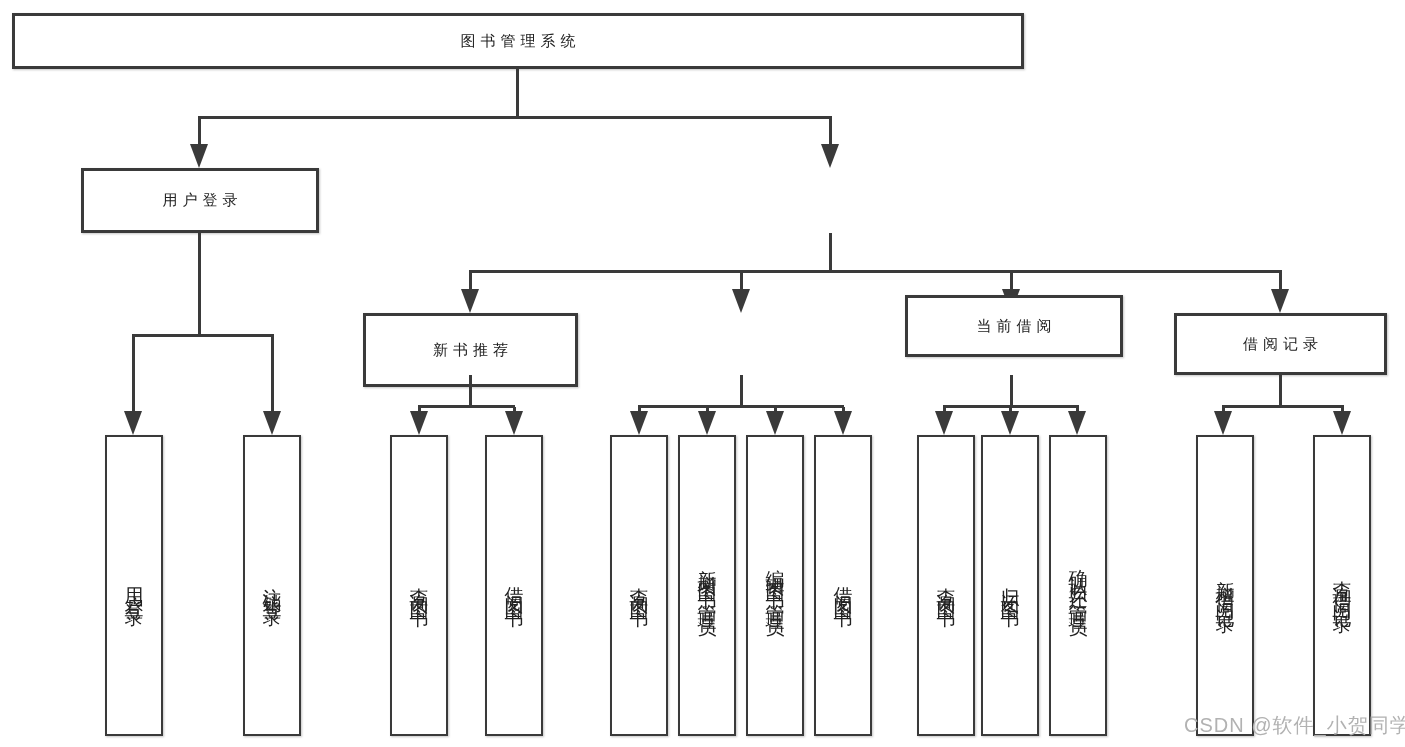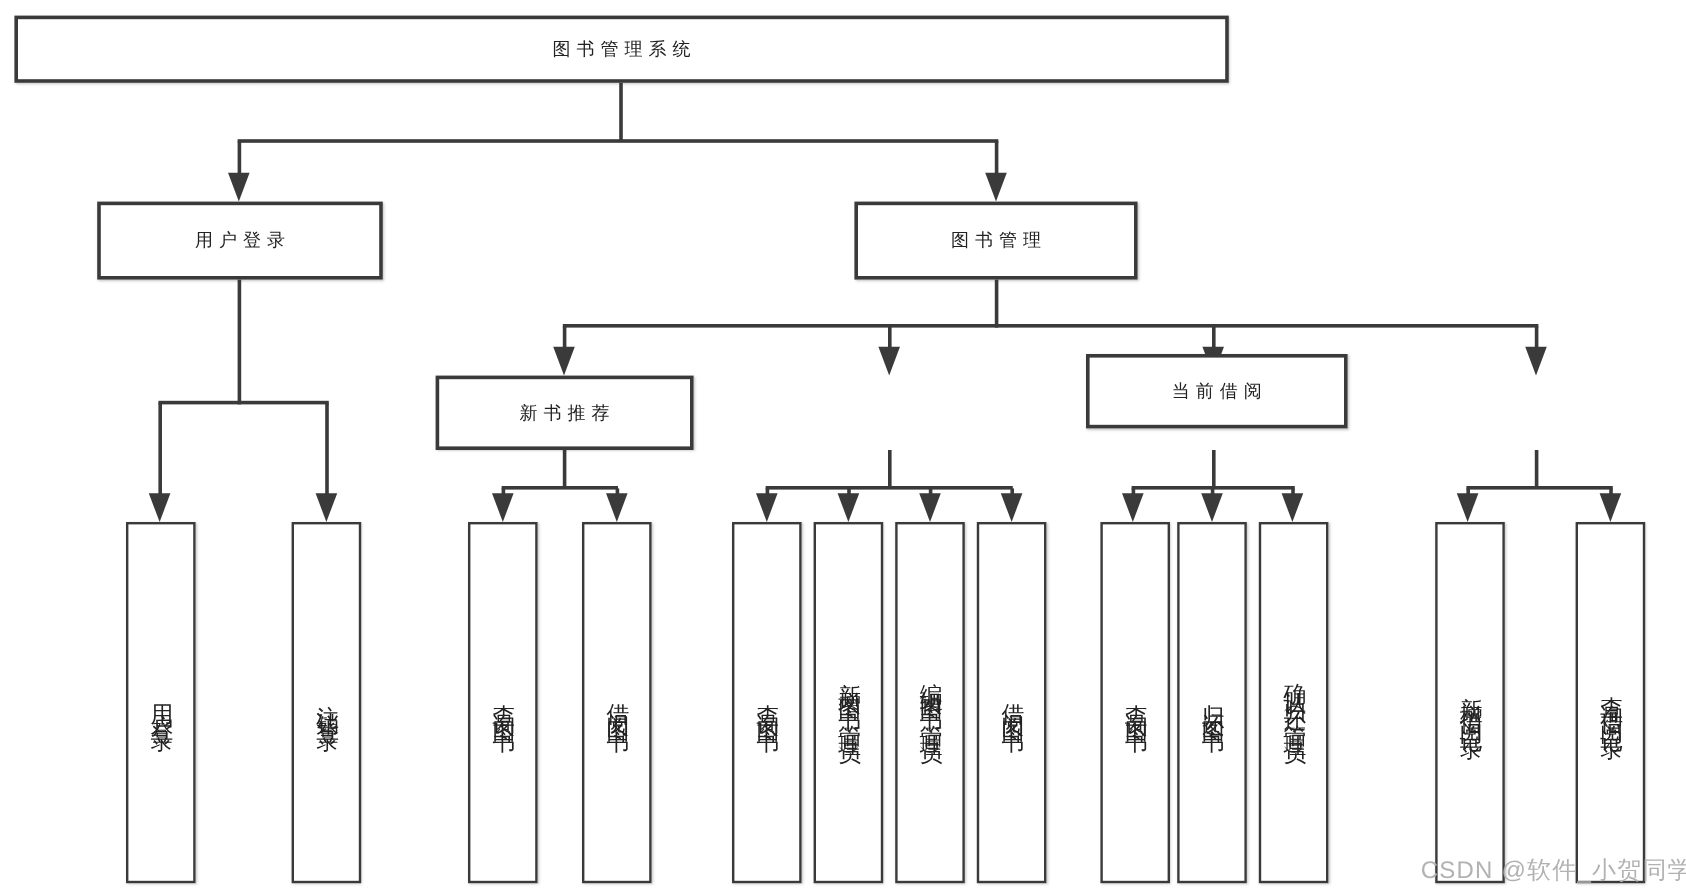--- a/index.html
+++ b/index.html
@@ -49,47 +49,47 @@
   <div class="vl" style="left:516px;top:69px;height:49px"></div>
   <div class="hl" style="left:198px;top:116px;width:634px"></div>
   <div class="vl" style="left:198px;top:118px;height:28px"></div>
   <div class="ah" style="left:190px;top:144px"></div>
   <div class="vl" style="left:829px;top:118px;height:28px"></div>
   <div class="ah" style="left:821px;top:144px"></div>
 
   <div class="hbox" style="left:81px;top:168px;width:238px;height:65px">
     <span class="lbl">用户登录</span>
   </div>
-  <div class="hbox" style="left:712px;top:168px;width:236px;height:65px">
-    <span class="lbl">图书管理</span>
-  </div>
 
   <div class="vl" style="left:198px;top:233px;height:104px"></div>
   <div class="hl" style="left:132px;top:334px;width:142px"></div>
   <div class="vl" style="left:132px;top:336px;height:76px"></div>
   <div class="ah" style="left:124px;top:411px"></div>
   <div class="vl" style="left:271px;top:336px;height:76px"></div>
   <div class="ah" style="left:263px;top:411px"></div>
 
   <div class="vl" style="left:829px;top:233px;height:40px"></div>
   <div class="hl" style="left:469px;top:270px;width:813px"></div>
   <div class="vl" style="left:469px;top:272px;height:18px"></div>
   <div class="ah" style="left:461px;top:289px"></div>
   <div class="vl" style="left:740px;top:272px;height:18px"></div>
   <div class="ah" style="left:732px;top:289px"></div>
   <div class="vl" style="left:1010px;top:272px;height:18px"></div>
   <div class="ah" style="left:1002px;top:289px"></div>
   <div class="vl" style="left:1279px;top:272px;height:18px"></div>
   <div class="ah" style="left:1271px;top:289px"></div>
 
-  <div class="hbox" style="left:363px;top:313px;width:215px;height:62px">
+  <div class="hbox" style="left:363px;top:313px;width:215px;height:74px">
     <span class="lbl">新书推荐</span>
   </div>
   <div class="hbox" style="left:905px;top:295px;width:218px;height:62px">
     <span class="lbl">当前借阅</span>
+  </div>
+  <div class="hbox" style="left:1174px;top:313px;width:213px;height:62px">
+    <span class="lbl">借阅记录</span>
   </div>
 
   <div class="vl" style="left:469px;top:375px;height:32px"></div>
   <div class="hl" style="left:418px;top:405px;width:97px"></div>
   <div class="vl" style="left:418px;top:407px;height:6px"></div>
   <div class="ah" style="left:410px;top:411px"></div>
   <div class="vl" style="left:513px;top:407px;height:6px"></div>
   <div class="ah" style="left:505px;top:411px"></div>
 
   <div class="vl" style="left:740px;top:375px;height:32px"></div>

